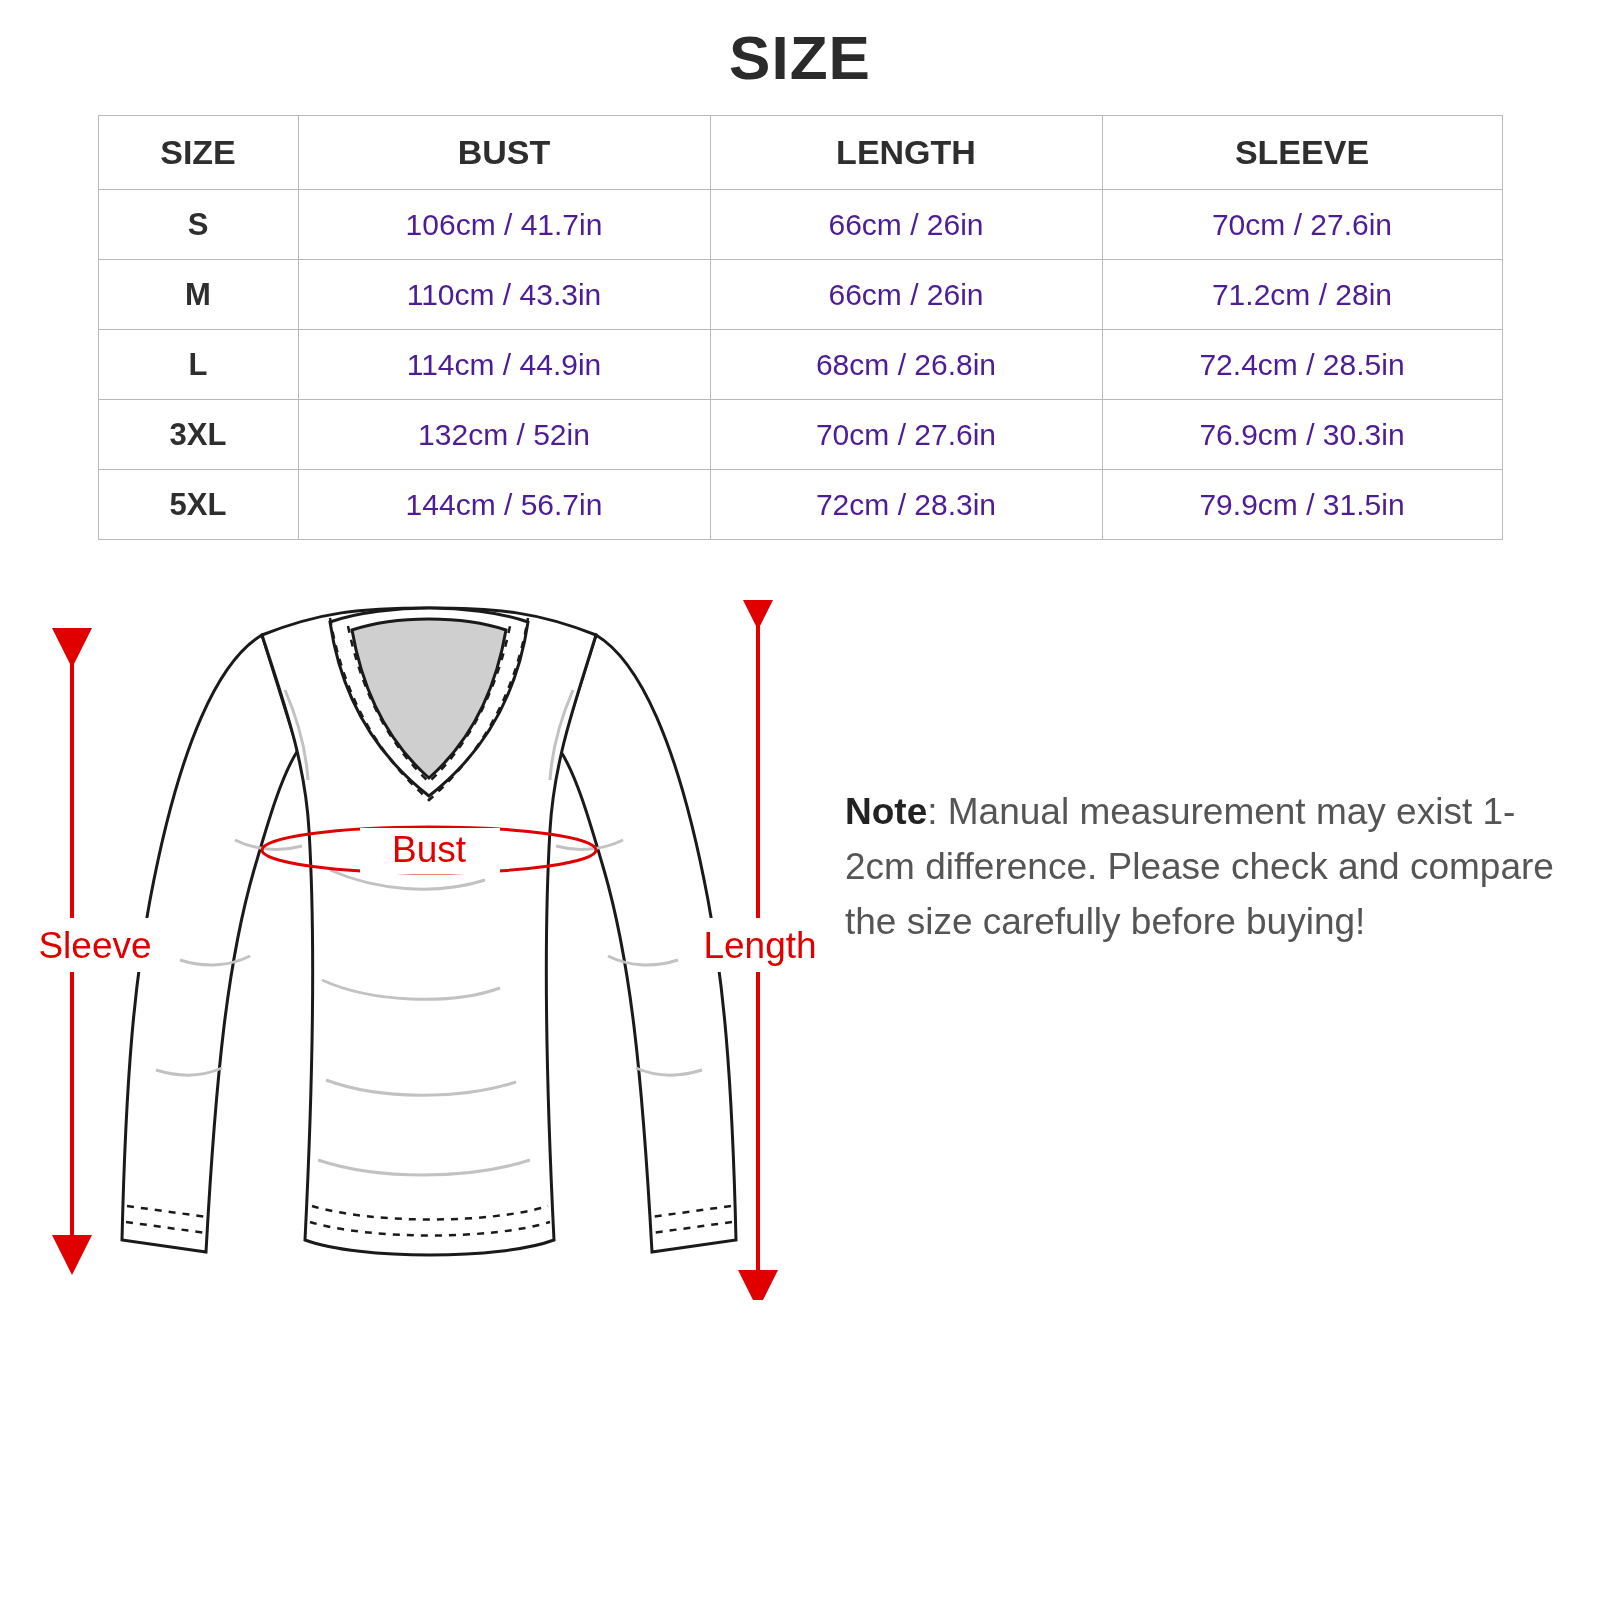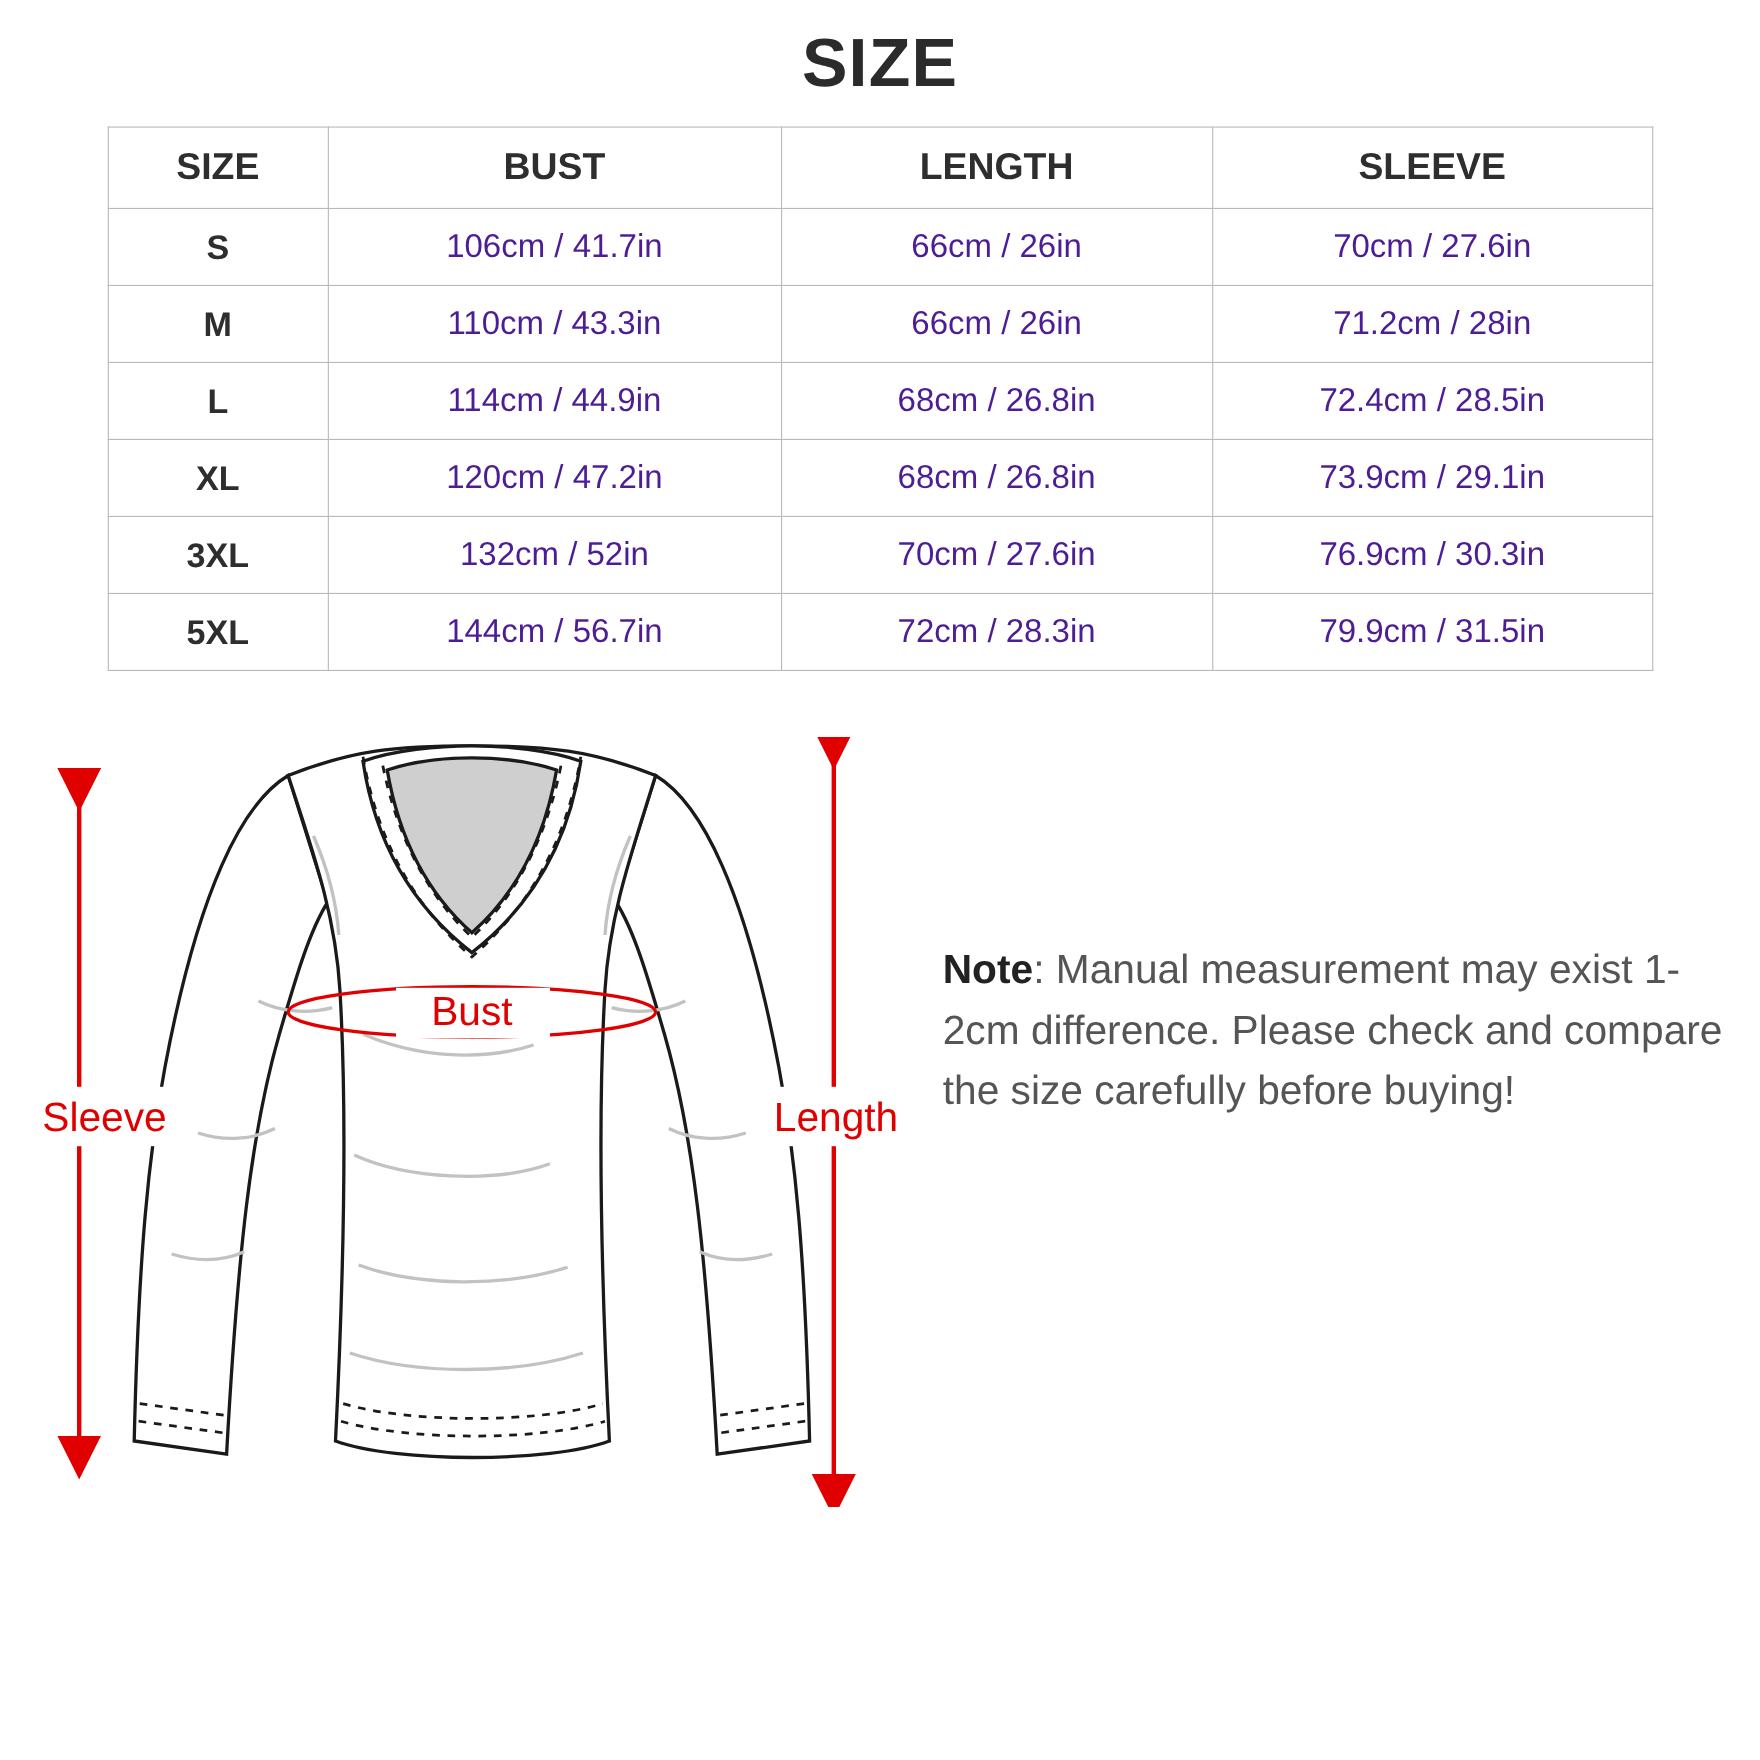--- a/index.html
+++ b/index.html
@@ -69,21 +69,20 @@
     height: 700px;
   }
   #note {
     position: absolute;
     left: 845px;
     top: 185px;
     width: 720px;
     font-size: 37px;
     line-height: 1.48;
     color: #555555;
-    margin-left: 12px;
   }
   #note b { color: #222222; }
   .label-red { fill: #e00000; }
 </style>
 </head>
 <body>
 
 <div id="page">
 
   <div id="title">SIZE</div>
@@ -114,26 +113,20 @@
         <td class="size-col">M</td>
         <td>110cm / 43.3in</td>
         <td>66cm / 26in</td>
         <td>71.2cm / 28in</td>
       </tr>
       <tr>
         <td class="size-col">L</td>
         <td>114cm / 44.9in</td>
         <td>68cm / 26.8in</td>
         <td>72.4cm / 28.5in</td>
-      </tr>
-      <tr>
-        <td class="size-col">XL</td>
-        <td>120cm / 47.2in</td>
-        <td>68cm / 26.8in</td>
-        <td>73.9cm / 29.1in</td>
       </tr>
       <tr>
         <td class="size-col">3XL</td>
         <td>132cm / 52in</td>
         <td>70cm / 27.6in</td>
         <td>76.9cm / 30.3in</td>
       </tr>
       <tr>
         <td class="size-col">5XL</td>
         <td>144cm / 56.7in</td>

